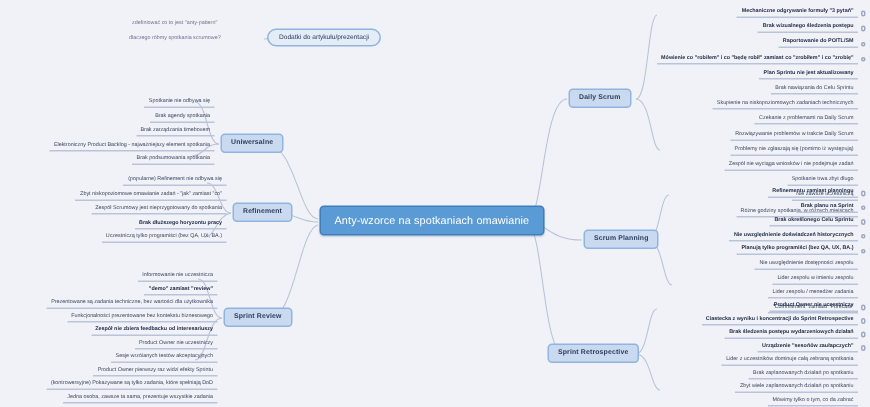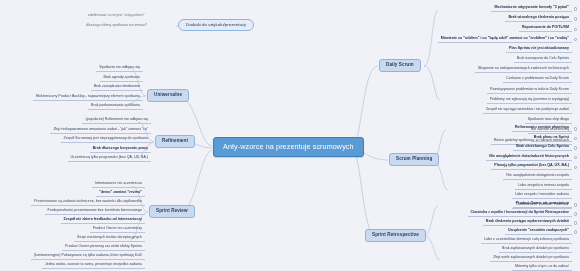--- a/index.html
+++ b/index.html
@@ -108,21 +108,21 @@
       <path d="M148,212 C138,212 138,240 130,240"></path>
 
       <path d="M176,26 C186,26 186,20 196,20"></path>
     </g>
   </svg>
 
   <div class="node plain" style="left:86px;top:14px;">zdefiniować co to jest "anty-pattern"</div>
   <div class="node plain" style="left:84px;top:24px;">dlaczego róbmy spotkania scrumowe?</div>
   <div class="node capsule" style="left:178px;top:19px;">Dodatki do artykułu/prezentacji</div>
 
-  <div class="node root" style="left:213px;top:137px;">Anty-wzorce na prezentuje scrumowych</div>
+  <div class="node root" style="left:213px;top:137px;">Anty-wzorce na spotkaniach omawianie</div>
 
   <div class="node branch" style="left:379px;top:59px;">Daily Scrum</div>
   <div class="node branch" style="left:389px;top:153px;">Scrum Planning</div>
   <div class="node branch" style="left:365px;top:229px;">Sprint Retrospective</div>
   <div class="node branch" style="left:147px;top:89px;">Uniwersalne</div>
   <div class="node branch" style="left:155px;top:135px;">Refinement</div>
   <div class="node branch" style="left:149px;top:205px;">Sprint Review</div>
 
   <div id="leaf-daily-scrum">
       <div class="node leaf bold" style="top: 6px; right: 8px; text-align: right;">Mechaniczne odgrywanie formuły "3 pytań"</div>

